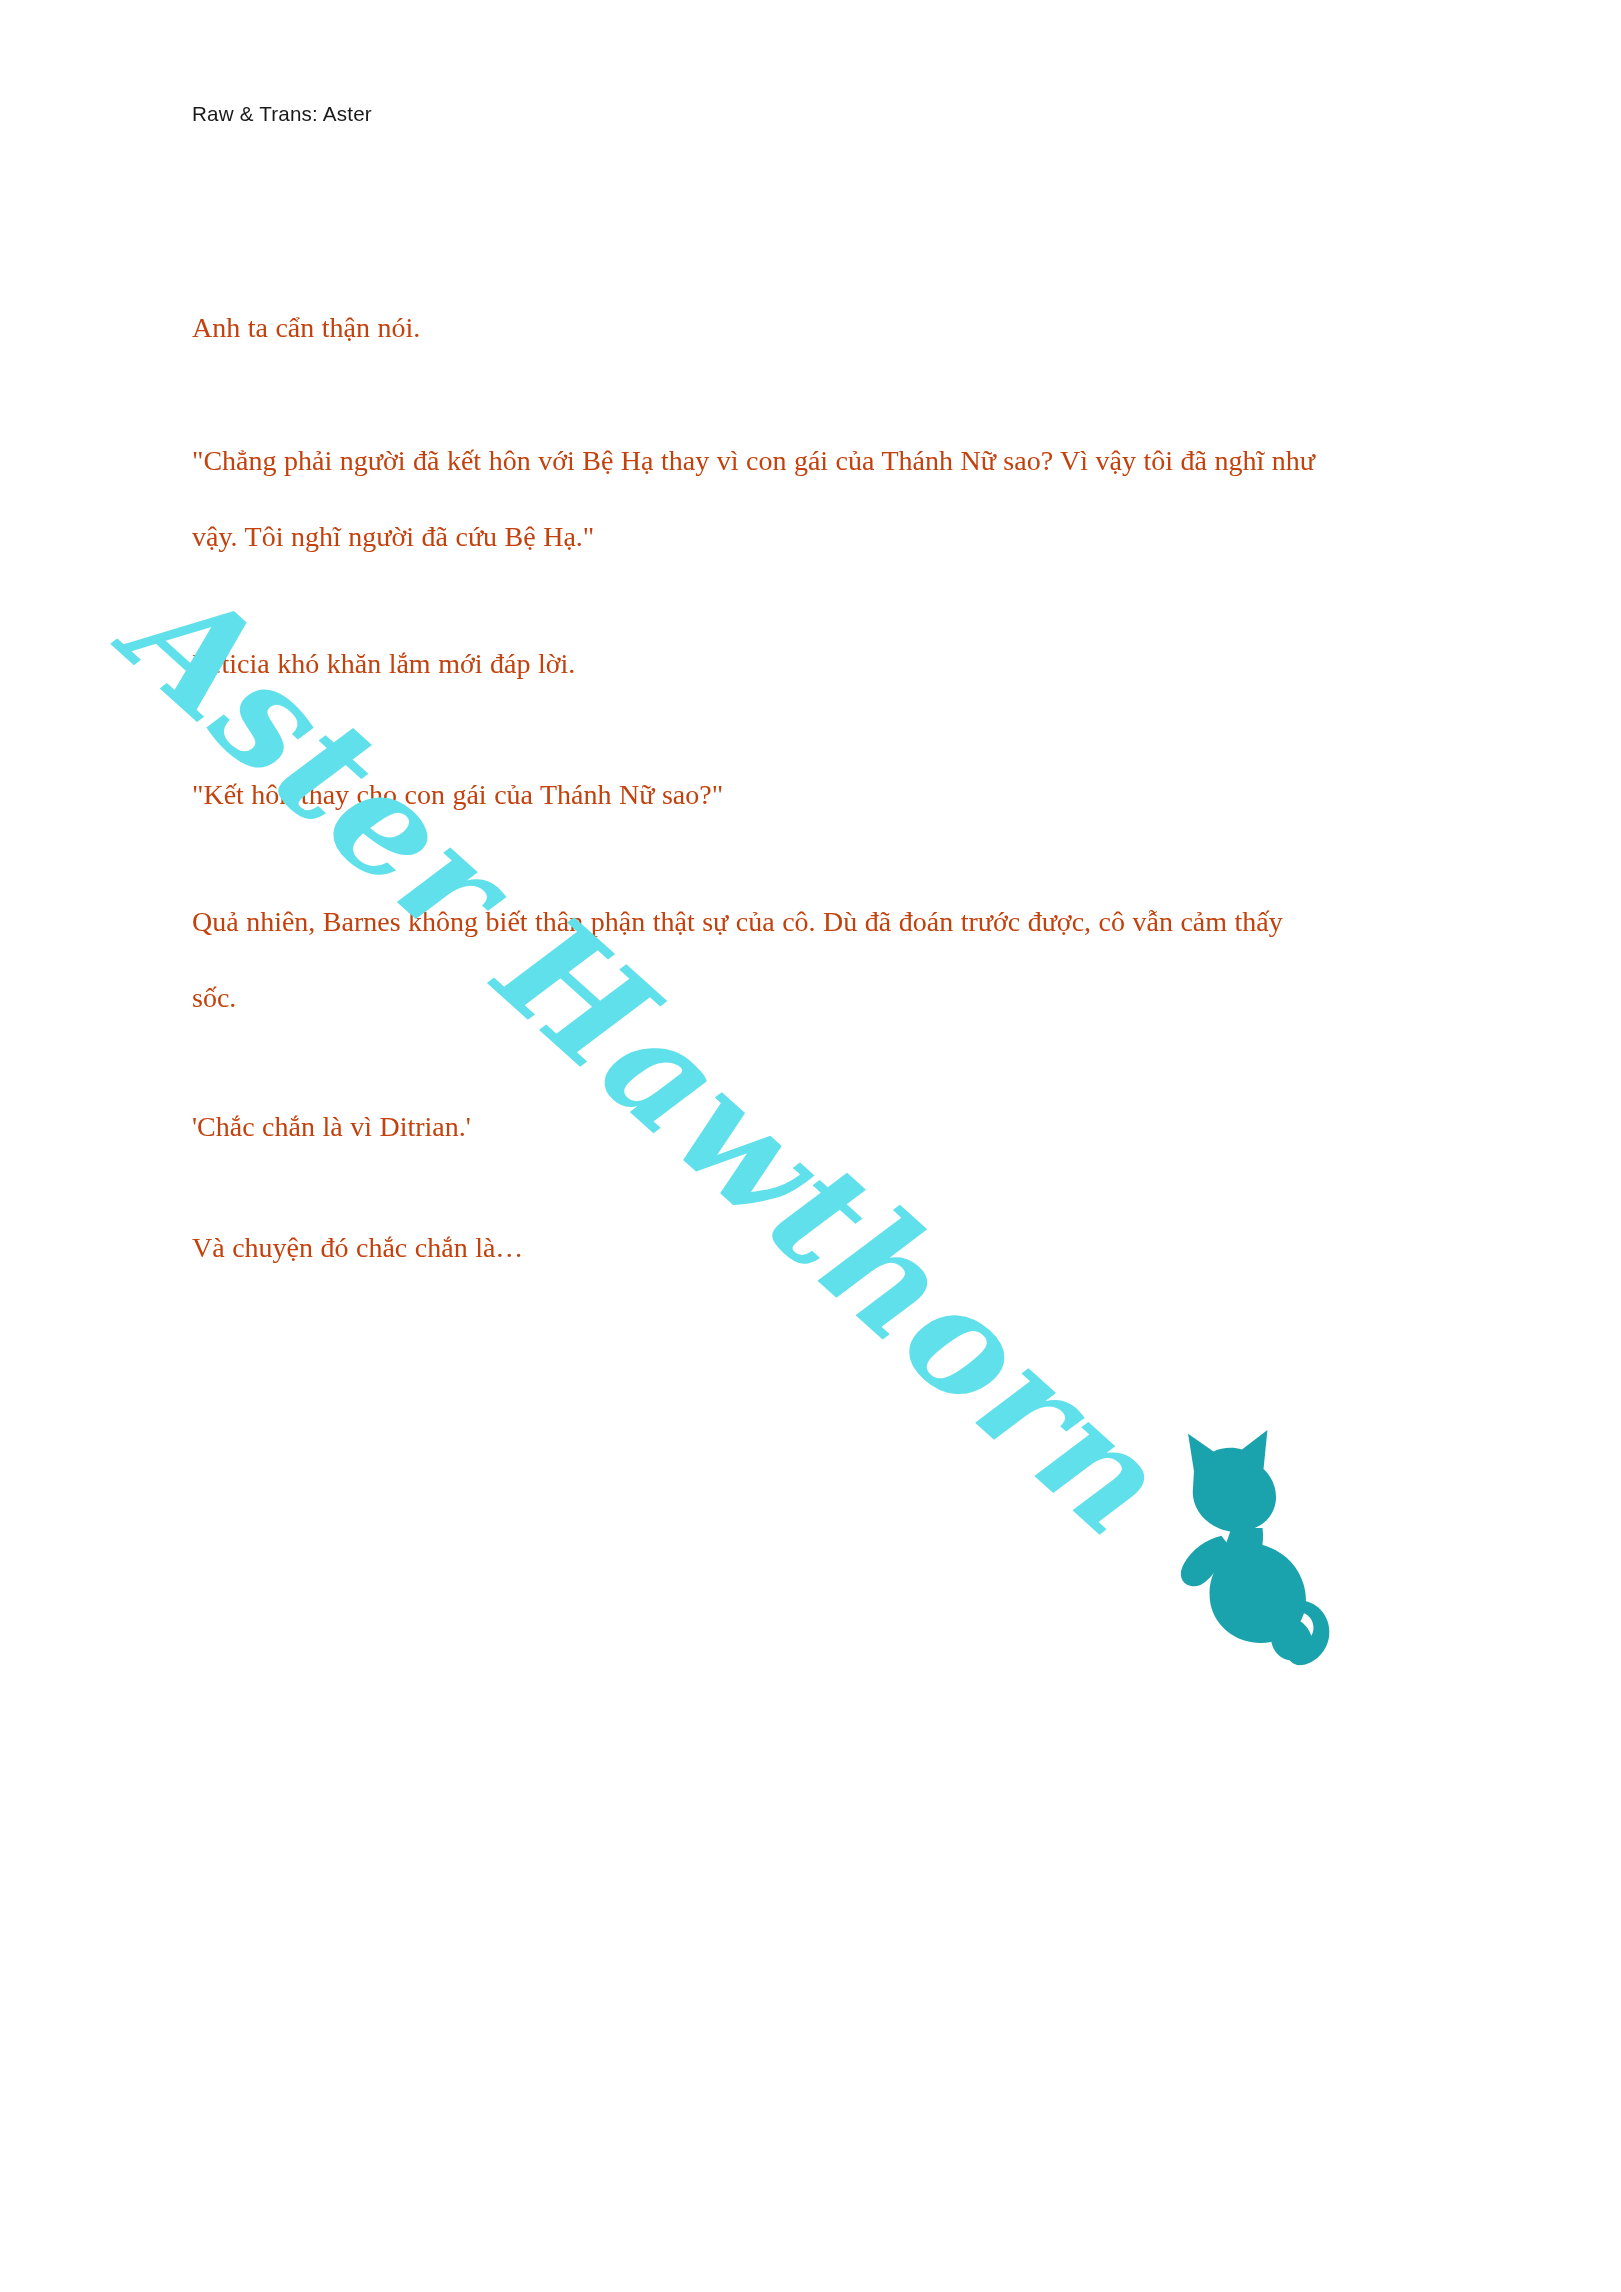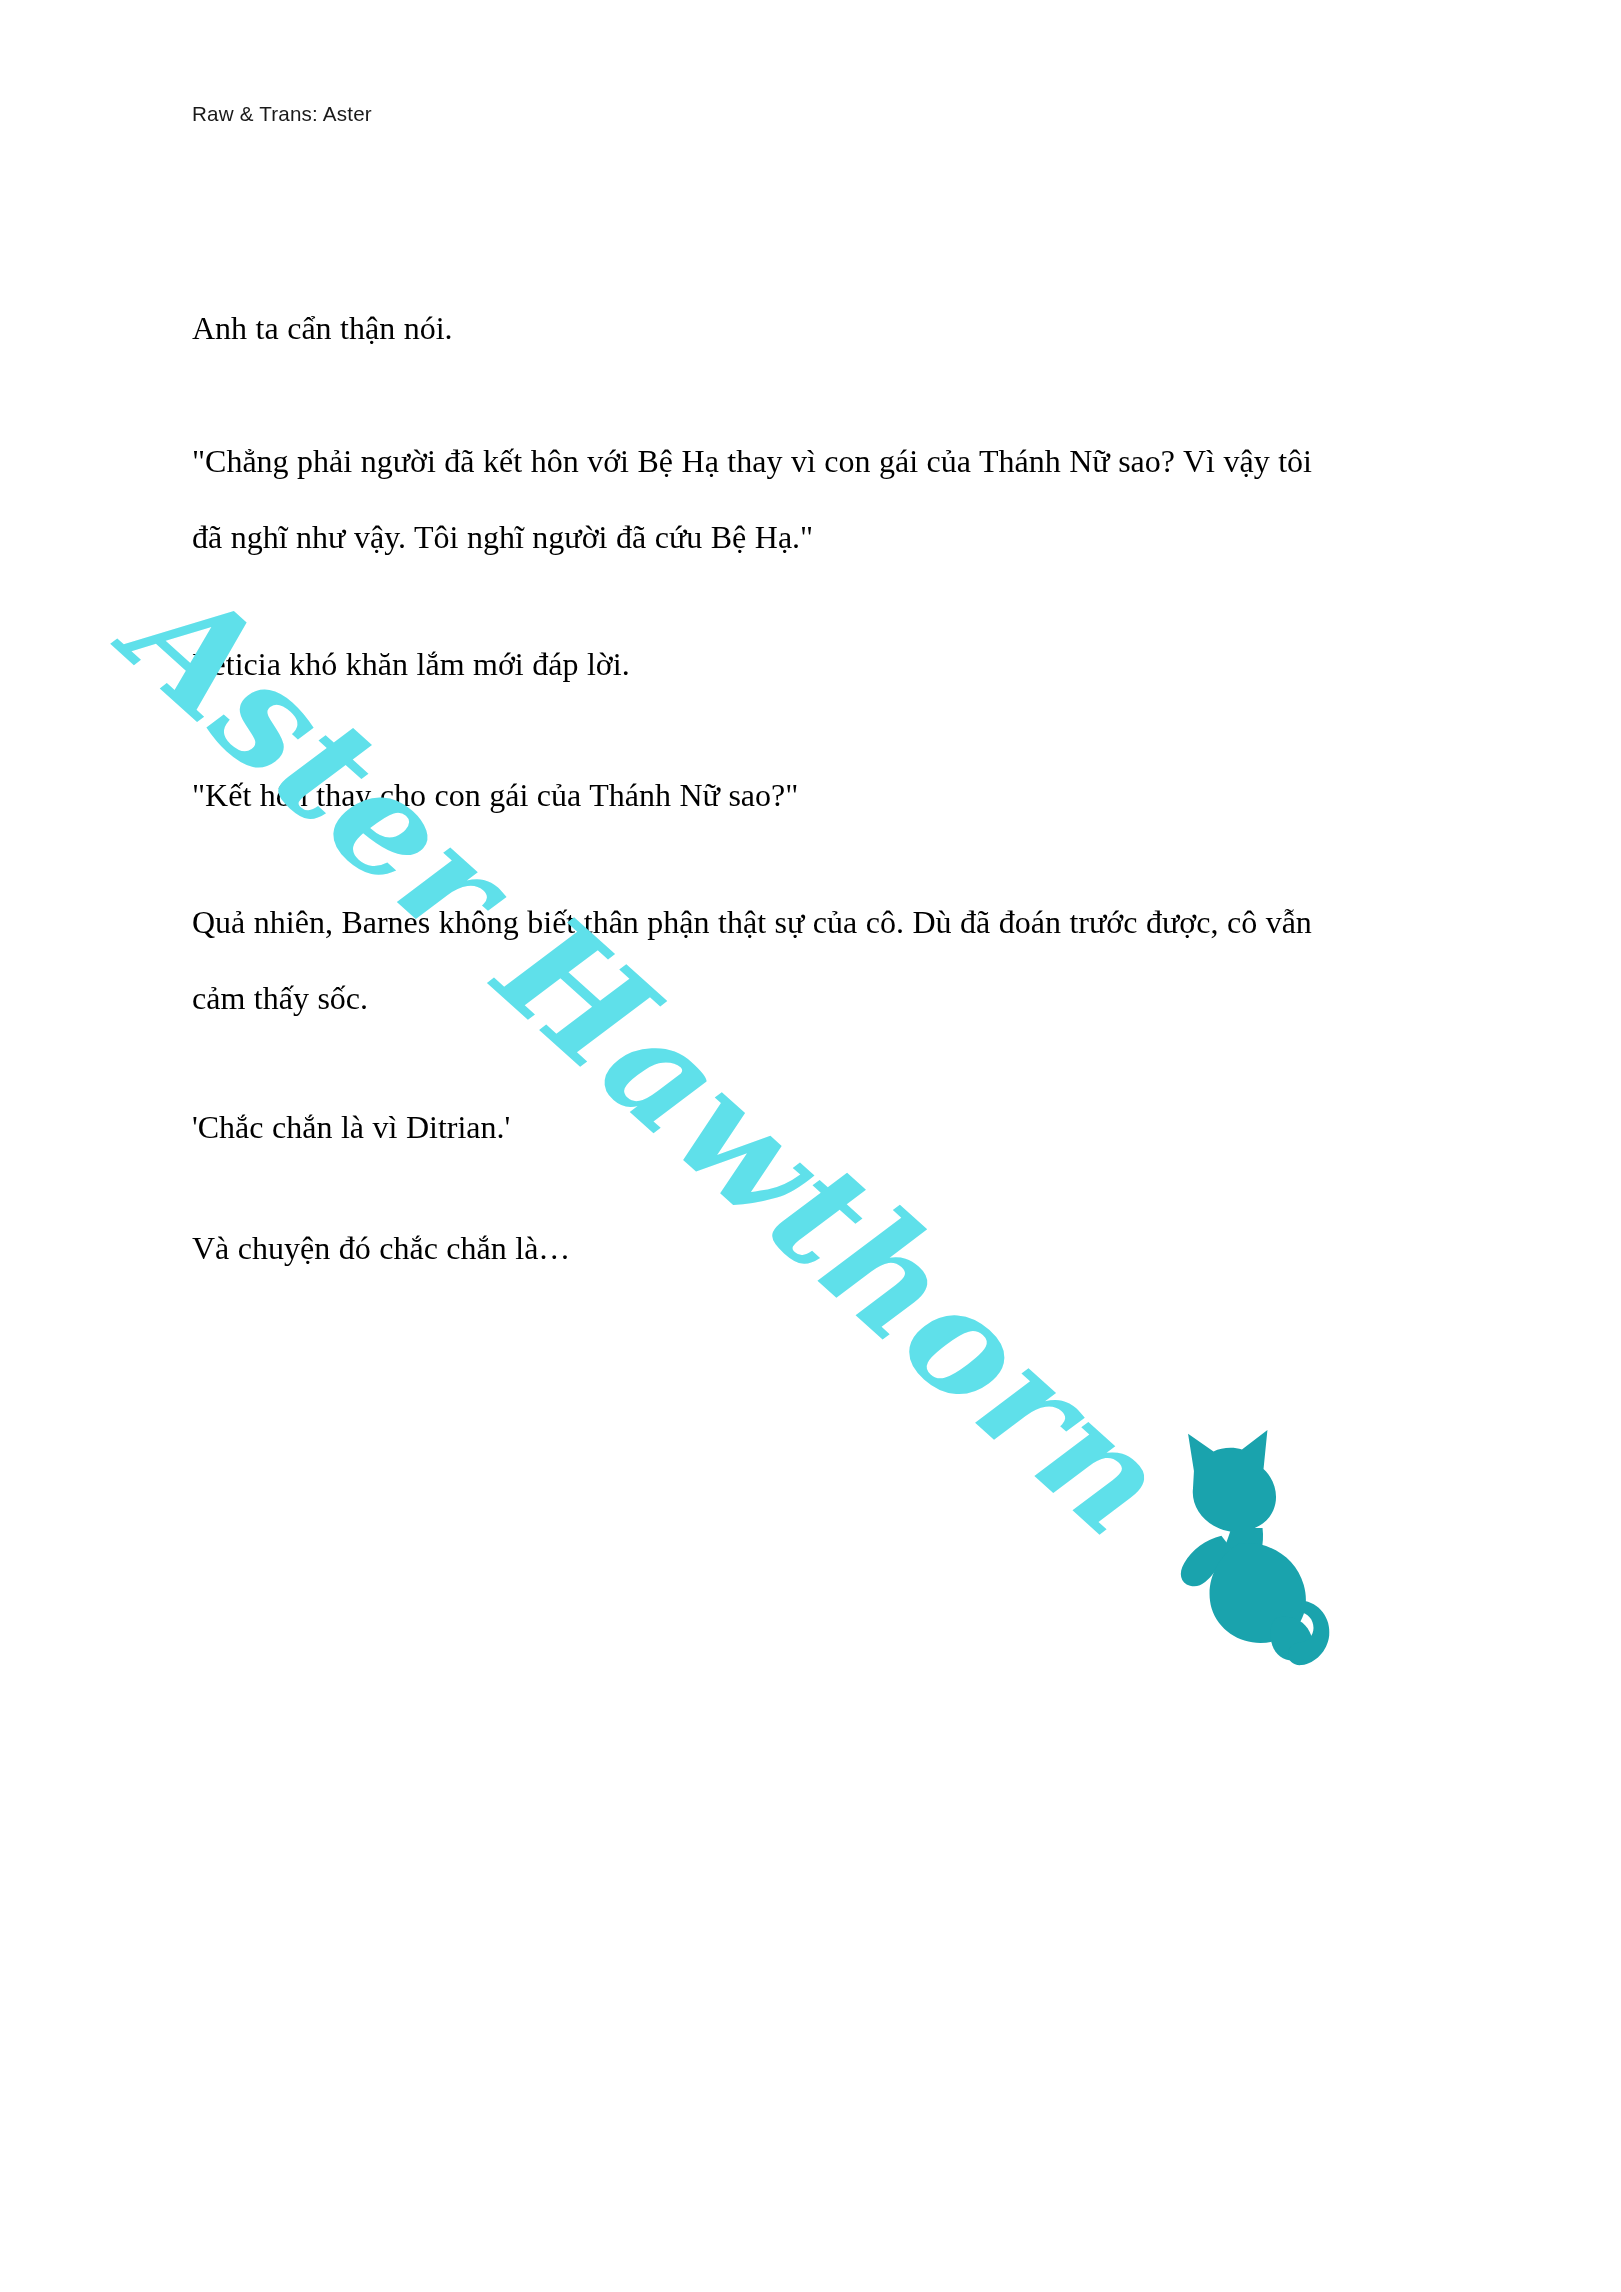--- a/index.html
+++ b/index.html
@@ -37,23 +37,23 @@
 
   
   .body-col {
     position: absolute;
     left: 192px;
     top: 290px;
     width: 1137px;
   }
 
   .para {
-    font-size: 32px;
+    font-size: 28px;
     line-height: 76px;
-    color: #000000;
+    color: #c2410c;
     margin: 0 0 45px 0;
     text-align: left;
     word-spacing: 0.5px;
   }
   .para:last-child { margin-bottom: 0; }
 
   
   .gap-1 { margin-bottom: 57px; }
   .gap-2 { margin-bottom: 51px; }
   .gap-3 { margin-bottom: 55px; }

